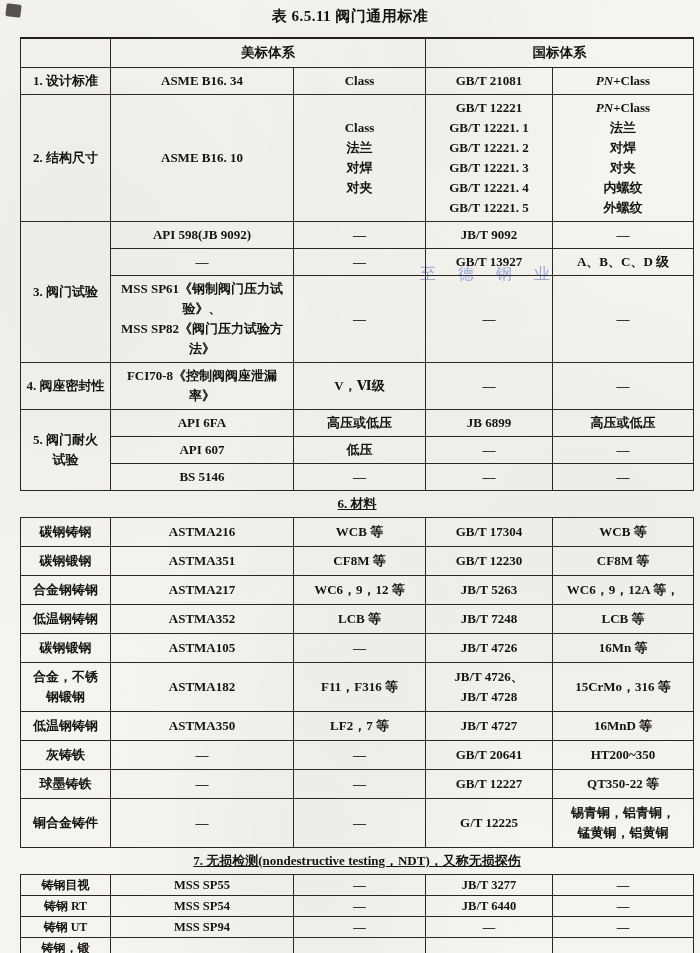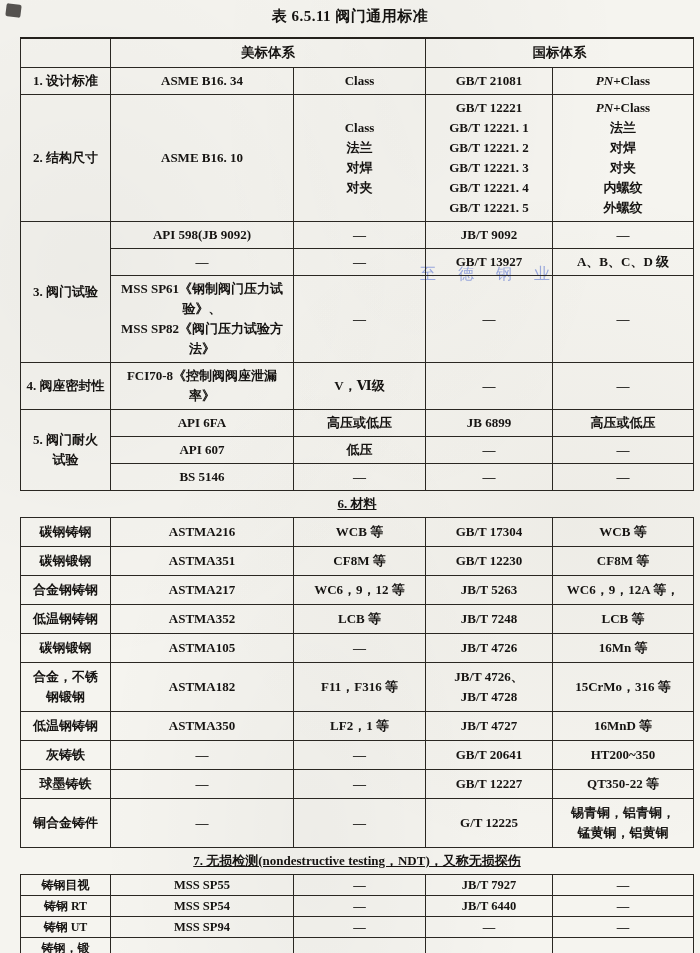--- a/index.html
+++ b/index.html
@@ -180,21 +180,21 @@
       <tr class="mat">
         <td class="label-cell">合金，不锈钢锻钢</td>
         <td>ASTMA182</td>
         <td>F11，F316 等</td>
         <td class="multi">JB/T 4726、<br>JB/T 4728</td>
         <td>15CrMo，316 等</td>
       </tr>
       <tr class="mat">
         <td class="label-cell">低温钢铸钢</td>
         <td>ASTMA350</td>
-        <td>LF2，1 等</td>
+        <td>LF2，7 等</td>
         <td>JB/T 4727</td>
         <td>16MnD 等</td>
       </tr>
       <tr class="mat">
         <td class="label-cell">灰铸铁</td>
         <td>—</td>
         <td>—</td>
         <td>GB/T 20641</td>
         <td>HT200~350</td>
       </tr>
@@ -212,21 +212,21 @@
         <td>G/T 12225</td>
         <td class="multi">锡青铜，铝青铜，<br>锰黄铜，铝黄铜</td>
       </tr>
       <tr>
         <td colspan="5" class="section-cell">7. 无损检测(nondestructive testing，NDT)，又称无损探伤</td>
       </tr>
       <tr class="compact">
         <td class="label-cell">铸钢目视</td>
         <td>MSS SP55</td>
         <td>—</td>
-        <td>JB/T 7927</td>
+        <td>JB/T 3277</td>
         <td>—</td>
       </tr>
       <tr class="compact">
         <td class="label-cell">铸钢 RT</td>
         <td>MSS SP54</td>
         <td>—</td>
         <td>JB/T 6440</td>
         <td>—</td>
       </tr>
       <tr class="compact">

